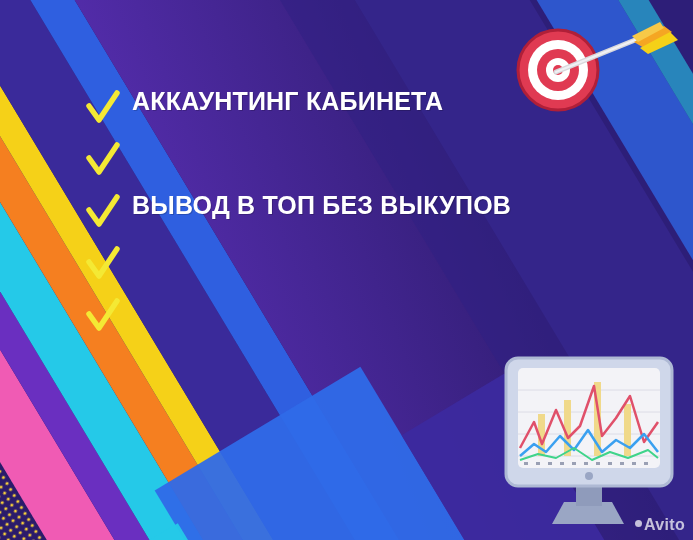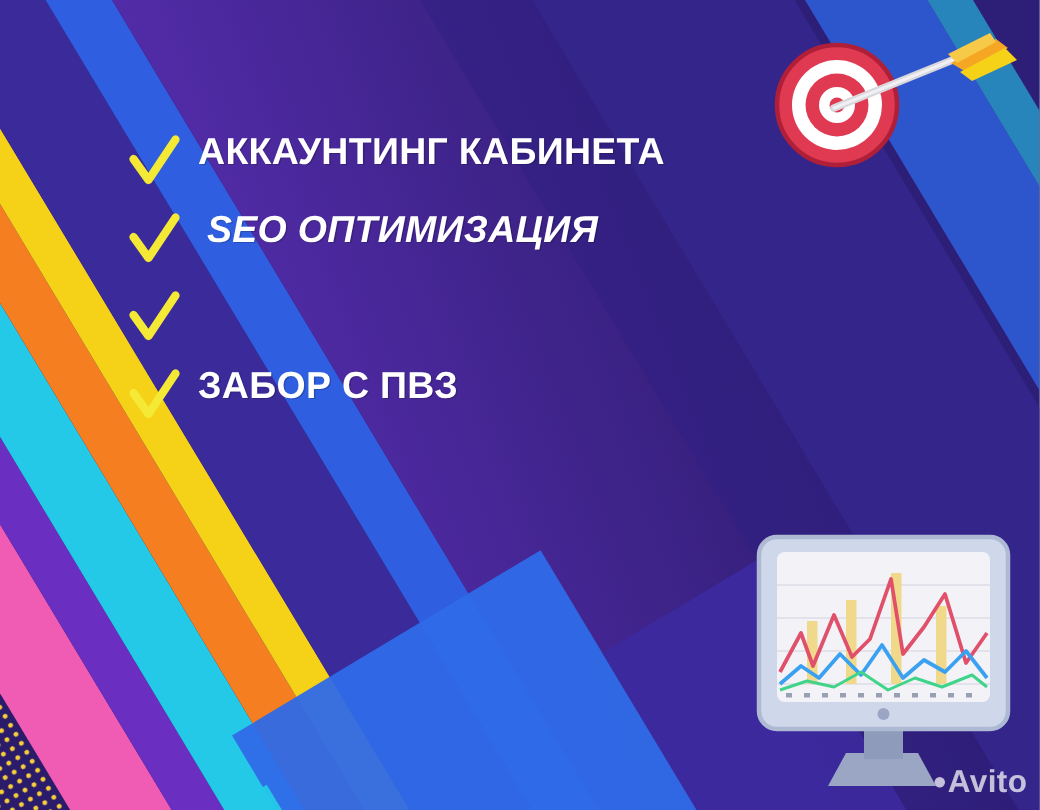--- a/index.html
+++ b/index.html
@@ -10,21 +10,21 @@
     width: 693px;
     height: 540px;
     overflow: hidden;
     font-family: "Liberation Sans", sans-serif;
   }
   #poster {
     position: relative;
     width: 693px;
     height: 540px;
     overflow: hidden;
-    background: #000000;
+    background: #3b82f6;
   }
 
   
   .bg-layer {
     position: absolute;
     inset: 0;
     overflow: hidden;
   }
 
   
@@ -78,21 +78,21 @@
     width: 180px;
     height: 180px;
   }
 
   
   .watermark {
     position: absolute;
     right: 8px;
     bottom: 6px;
     color: rgba(255,255,255,0.72);
-    font-size: 21px;
+    font-size: 16px;
     font-weight: bold;
     letter-spacing: 0.3px;
     font-family: "Liberation Sans", sans-serif;
   }
   .watermark .dot {
     display: inline-block;
     width: 7px;
     height: 7px;
     border-radius: 50%;
     background: rgba(255,255,255,0.72);
@@ -195,40 +195,46 @@
       </span>
       <span class="row-text">АККАУНТИНГ КАБИНЕТА</span>
     </div>
 
     <div class="row r2">
       <span class="check">
         <svg width="34" height="36" viewBox="0 0 34 36">
           <polyline points="3,16 13,30 31,3" fill="none" stroke="#f4e934" stroke-width="5.5" stroke-linecap="round" stroke-linejoin="round"></polyline>
         </svg>
       </span>
-      <span class="row-text italic">SEO ОПТИМИЗАЦИЯ</span>
-    </div>
-
-
+    </div>
+
+
+    <div class="row r4">
+      <span class="check">
+        <svg width="34" height="36" viewBox="0 0 34 36">
+          <polyline points="3,16 13,30 31,3" fill="none" stroke="#f4e934" stroke-width="5.5" stroke-linecap="round" stroke-linejoin="round"></polyline>
+        </svg>
+      </span>
+      <span class="row-text">ВЫВОД В ТОП БЕЗ ВЫКУПОВ</span>
+    </div>
 
     <div class="row r5">
       <span class="check">
         <svg width="34" height="36" viewBox="0 0 34 36">
           <polyline points="3,16 13,30 31,3" fill="none" stroke="#f4e934" stroke-width="5.5" stroke-linecap="round" stroke-linejoin="round"></polyline>
         </svg>
       </span>
     </div>
 
     <div class="row r6">
       <span class="check">
         <svg width="34" height="36" viewBox="0 0 34 36">
           <polyline points="3,16 13,30 31,3" fill="none" stroke="#f4e934" stroke-width="5.5" stroke-linecap="round" stroke-linejoin="round"></polyline>
         </svg>
       </span>
-      <span class="row-text">ЗАБОР С ПВЗ</span>
     </div>
 
   </div>
 
   <div class="monitor">
     <svg width="180" height="180" viewBox="0 0 180 180">
 
       <path d="M66 150 L114 150 L126 172 L54 172 Z" fill="#9aa6c4"></path>
       <rect x="78" y="128" width="26" height="26" fill="#8f9bbb"></rect>
 

